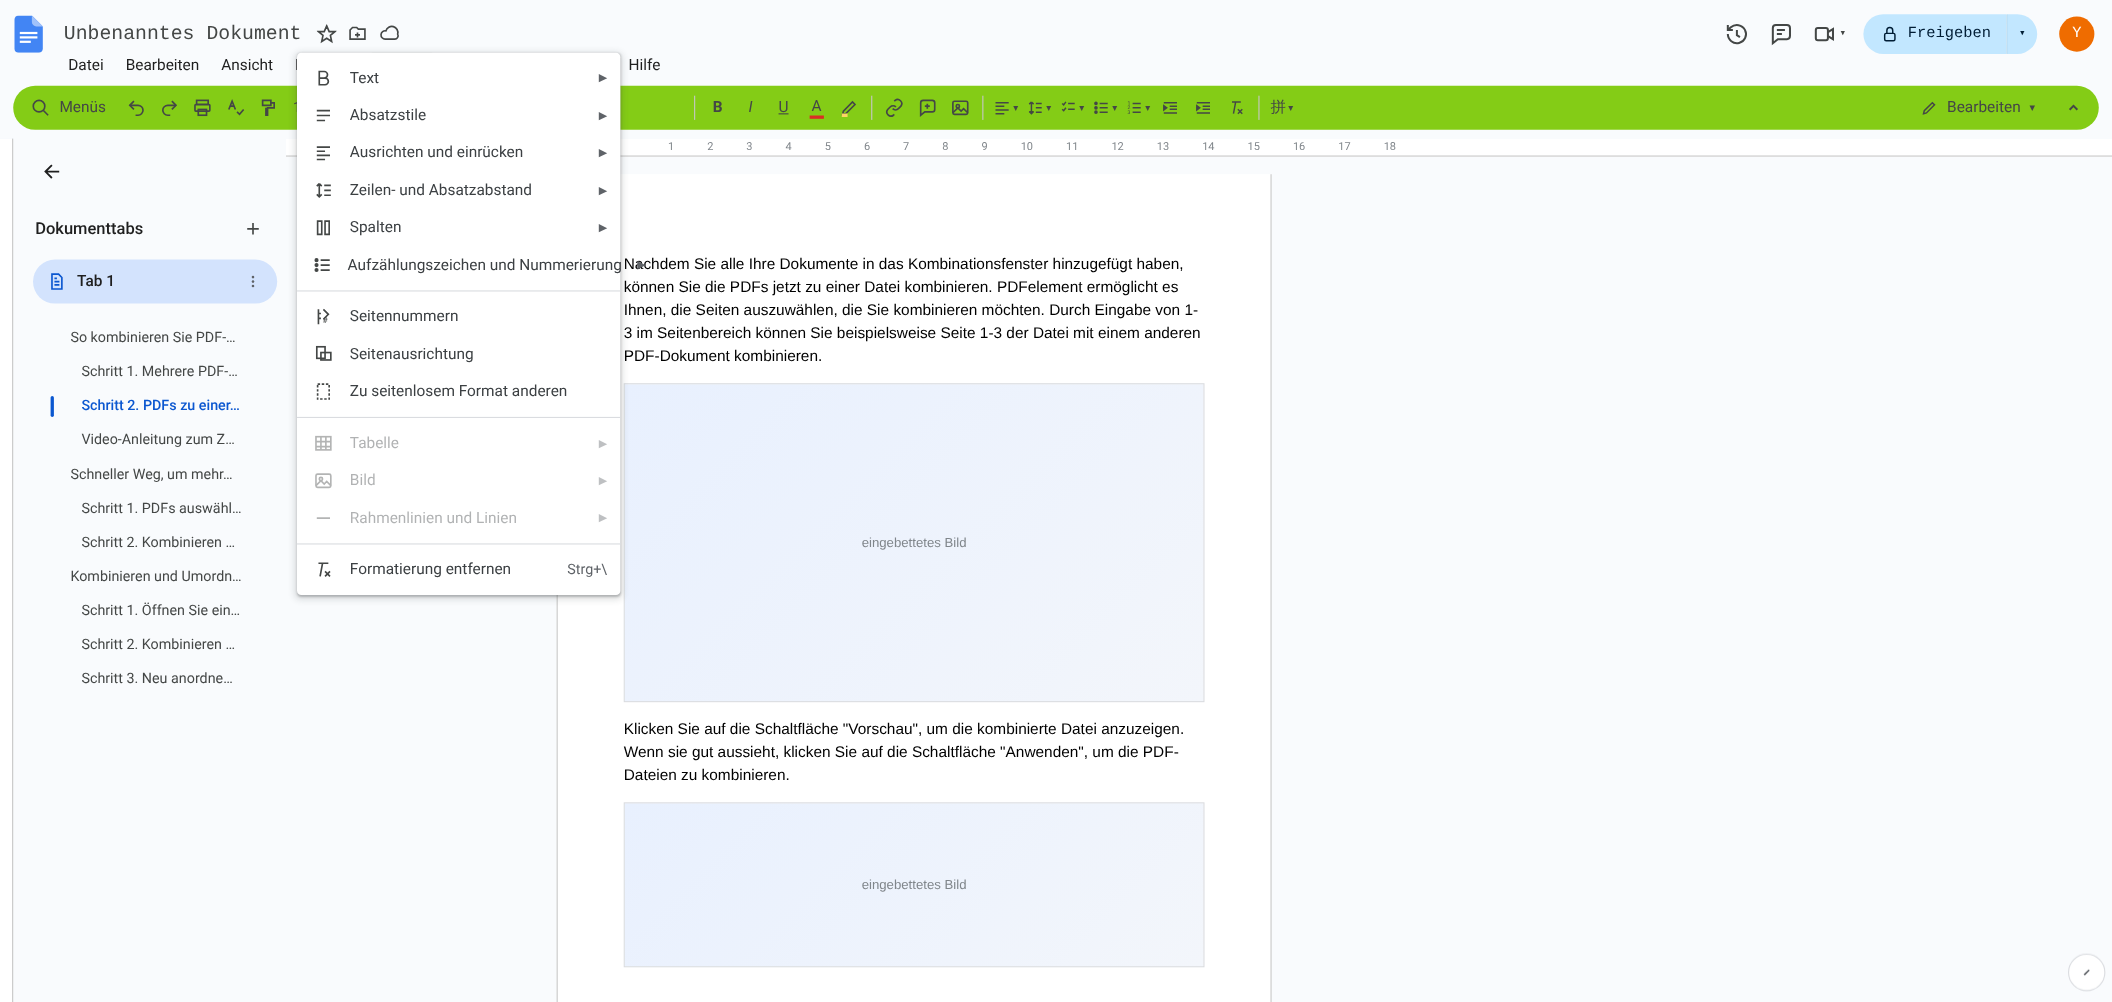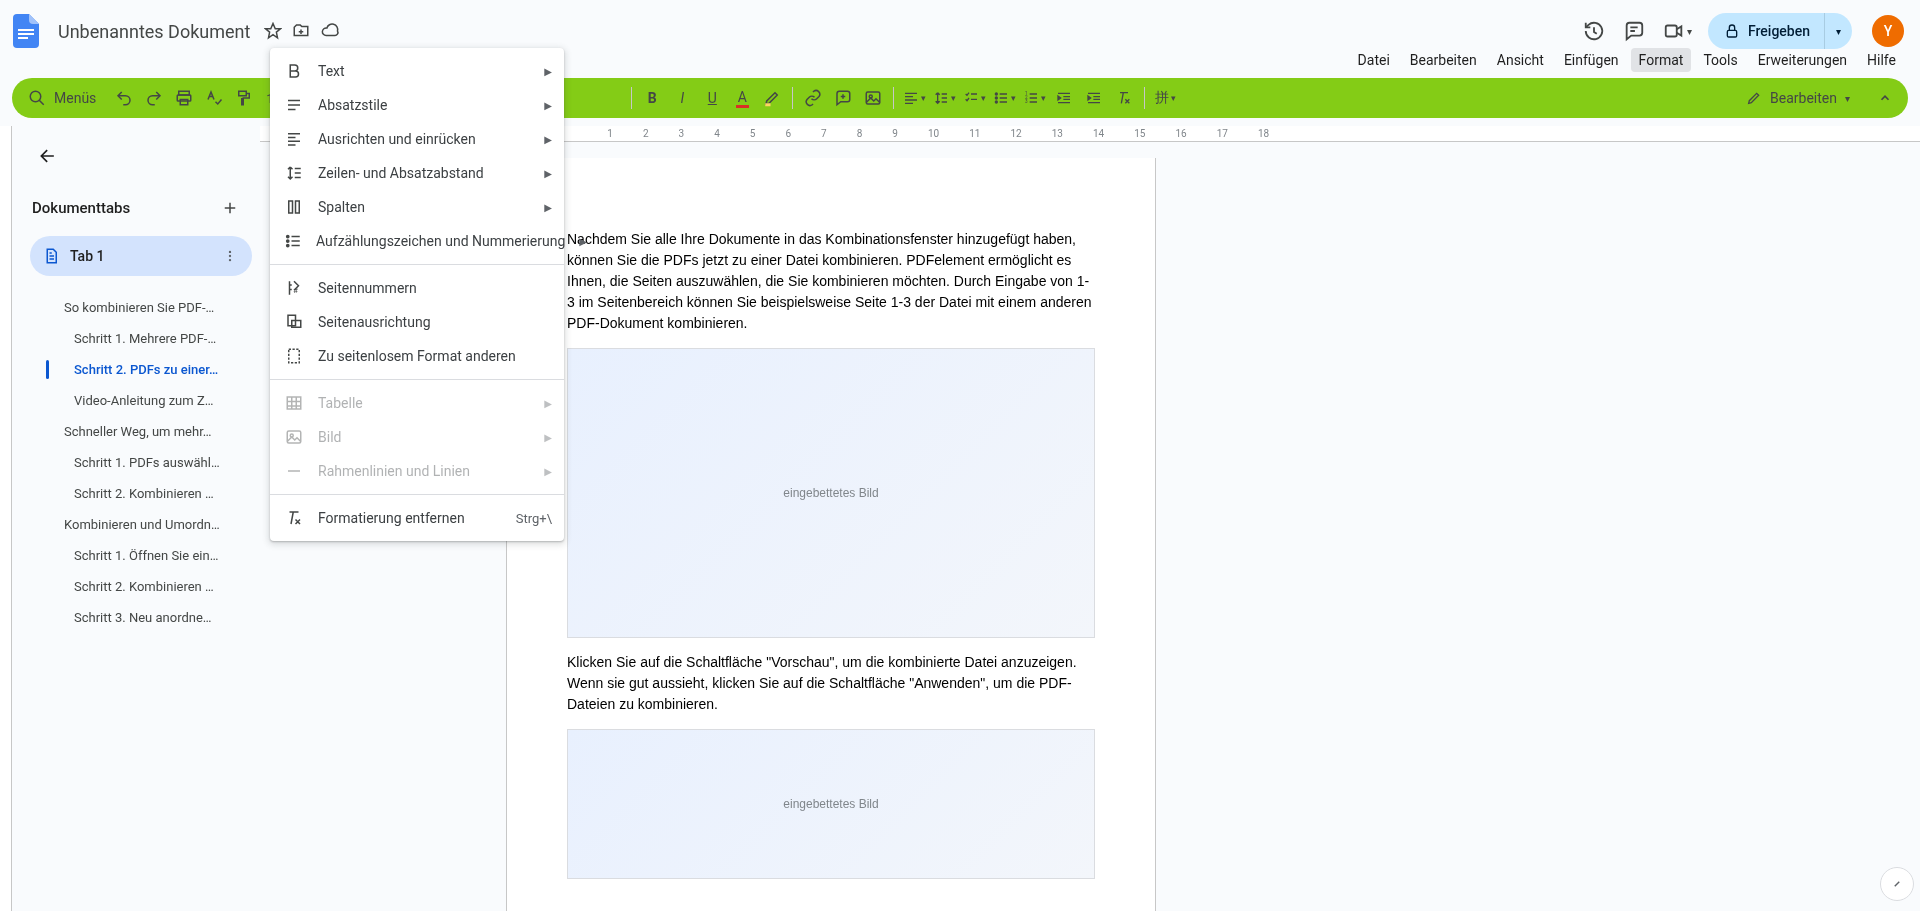--- a/index.html
+++ b/index.html
@@ -1,33 +1,33 @@
 <!DOCTYPE html>
 <html><head>
 <meta charset="utf-8">
 <style>
   * { box-sizing: border-box; margin: 0; padding: 0; }
   html, body { height: 100%; }
   body { font-family: "Google Sans", Roboto, Arial, sans-serif; font-size: 14px; color: #1f1f1f; background: #f9fbfd; overflow: hidden; }
 
   
-  .title-row { display:flex; align-items:center; height:46px; padding:16px 16px 0 8px; gap:8px; }
+  .title-row { display:flex; align-items:center; height:46px; padding:16px 16px 0 8px; gap:8px;font-family:Liberation Mono, monospace; }
   .docs-logo { width:36px; height:36px; display:flex; align-items:center; justify-content:center; }
   .title-text { font-size:18px; color:#444746; padding:2px 6px; border-radius:4px; }
   .title-icons { display:flex; gap:10px; color:#444746; }
   .spacer { flex:1; }
   .action-icons { display:flex; align-items:center; gap:18px; color:#444746; margin-right:8px; }
   .share-group { display:flex; align-items:flex-end; }
   .share-btn { background:#c2e7ff; border:none; border-radius:40px 0 0 40px; height:36px; display:flex; align-items:center; gap:8px; padding:0 14px 0 16px; font-size:14px; font-weight:500; color:#001d35; cursor:pointer; font-family:inherit; }
   .share-more { background:#c2e7ff; border:none; border-left:1px solid #a8cce2; border-radius:0 40px 40px 0; height:36px; width:28px; display:flex; align-items:center; justify-content:center; cursor:pointer; font-family:inherit; }
   .avatar { width:32px; height:32px; border-radius:50%; background:#ef6c00; color:#fff; display:flex; align-items:center; justify-content:center; font-weight:500; margin-left:12px; }
   .insights-chip { position:absolute; right:6px; bottom:10px; background:#fff; border:1px solid #dadce0; border-radius:24px; width:34px; height:34px; display:flex; align-items:center;justify-content:center; color:#5f6368;}
 
   
-  .menu-row { display:flex; align-items:center; height:28px; padding:0 16px 0 54px; gap:4px; font-size:14px; color:#1f1f1f;justify-content:flex-end; }
+  .menu-row { display:flex; align-items:center; height:28px; padding:0 16px 0 54px; gap:4px; font-size:14px; color:#1f1f1f; }
   .menu-item { padding:4px 8px; border-radius:4px; cursor:default; }
   .menu-item.active { background:#e1e3e6; }
 
   
   .toolbar { display:flex; align-items:center; height:40px; margin:4px 12px 8px 12px; padding:0 8px; background:#84cc16; border-radius:24px; gap:2px; color:#444746; position:relative; }
   .search-pill { display:flex; align-items:center; gap:8px; background:transparent; border-radius:20px; padding:4px 12px 4px 8px; color:#444746; }
   .tbtn { width:28px; height:28px; border-radius:4px; display:flex; align-items:center; justify-content:center; }
   .tbtn.w { width:auto; padding:0 6px; gap:2px; font-size:13px;}
   .tbtn.combo::after{ content:"▾"; font-size:9px; margin-left:2px;}
   .sep { width:1px; height:22px; background:#c7c7c7; margin:0 4px; }

